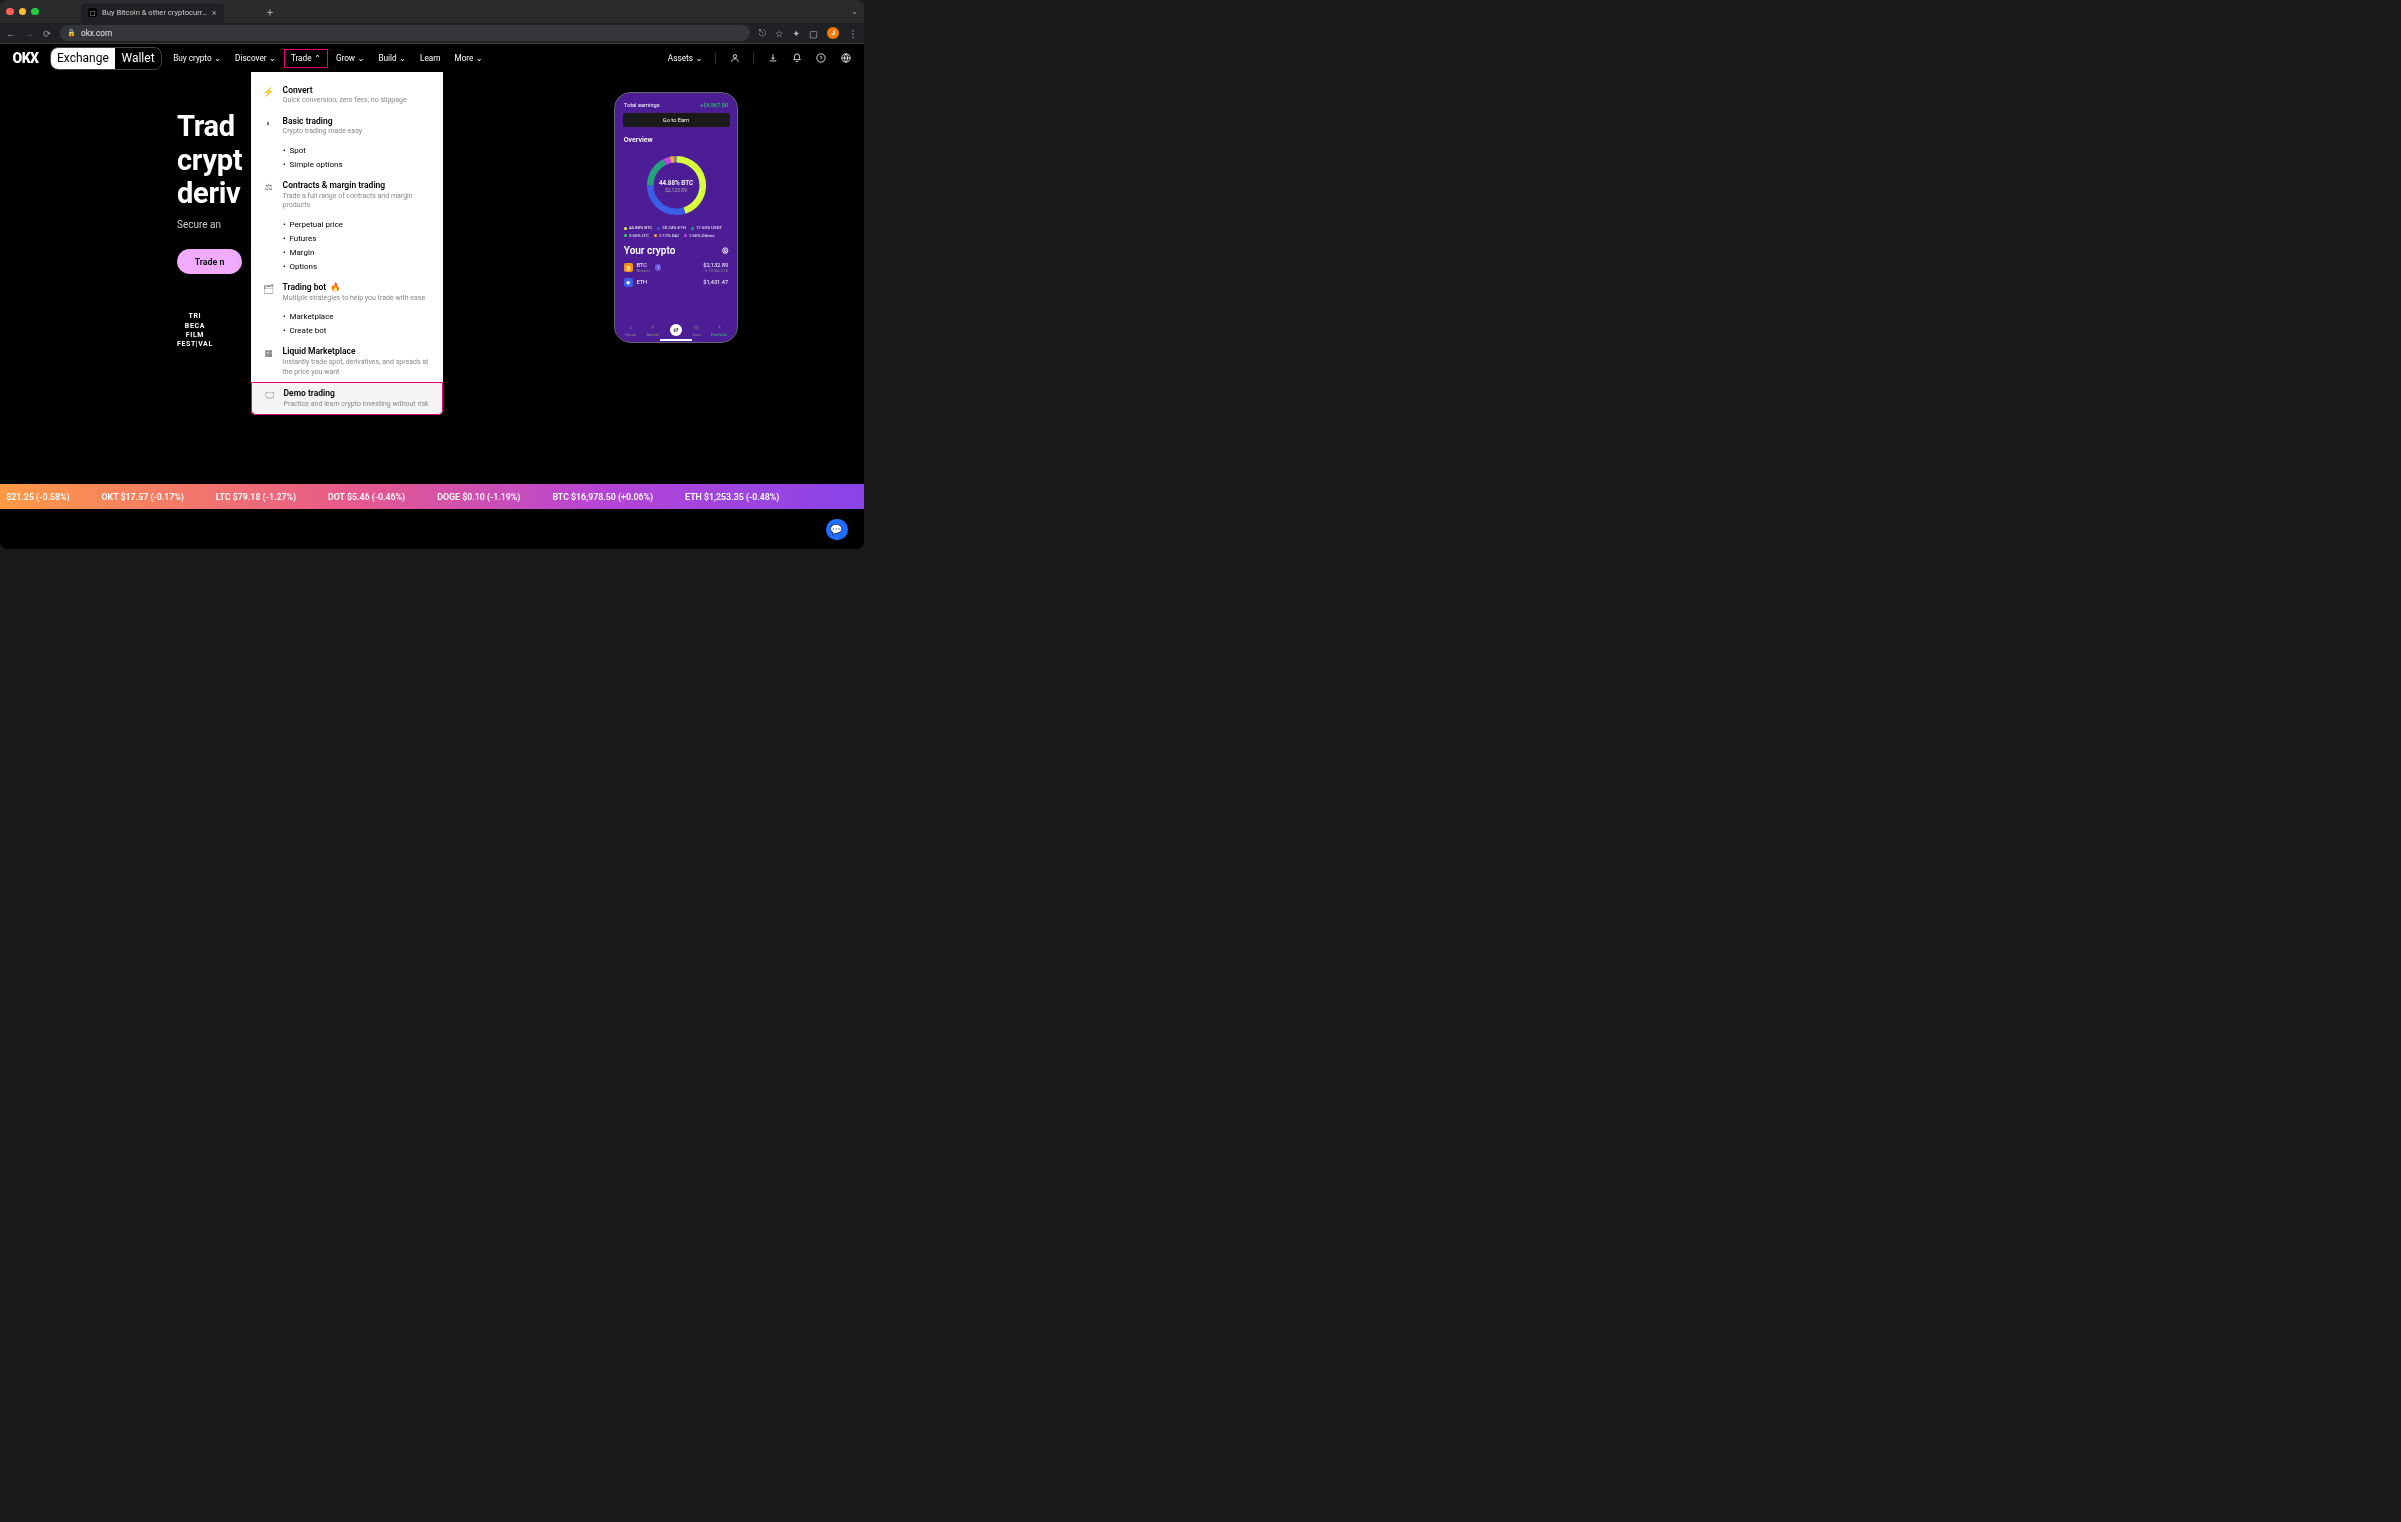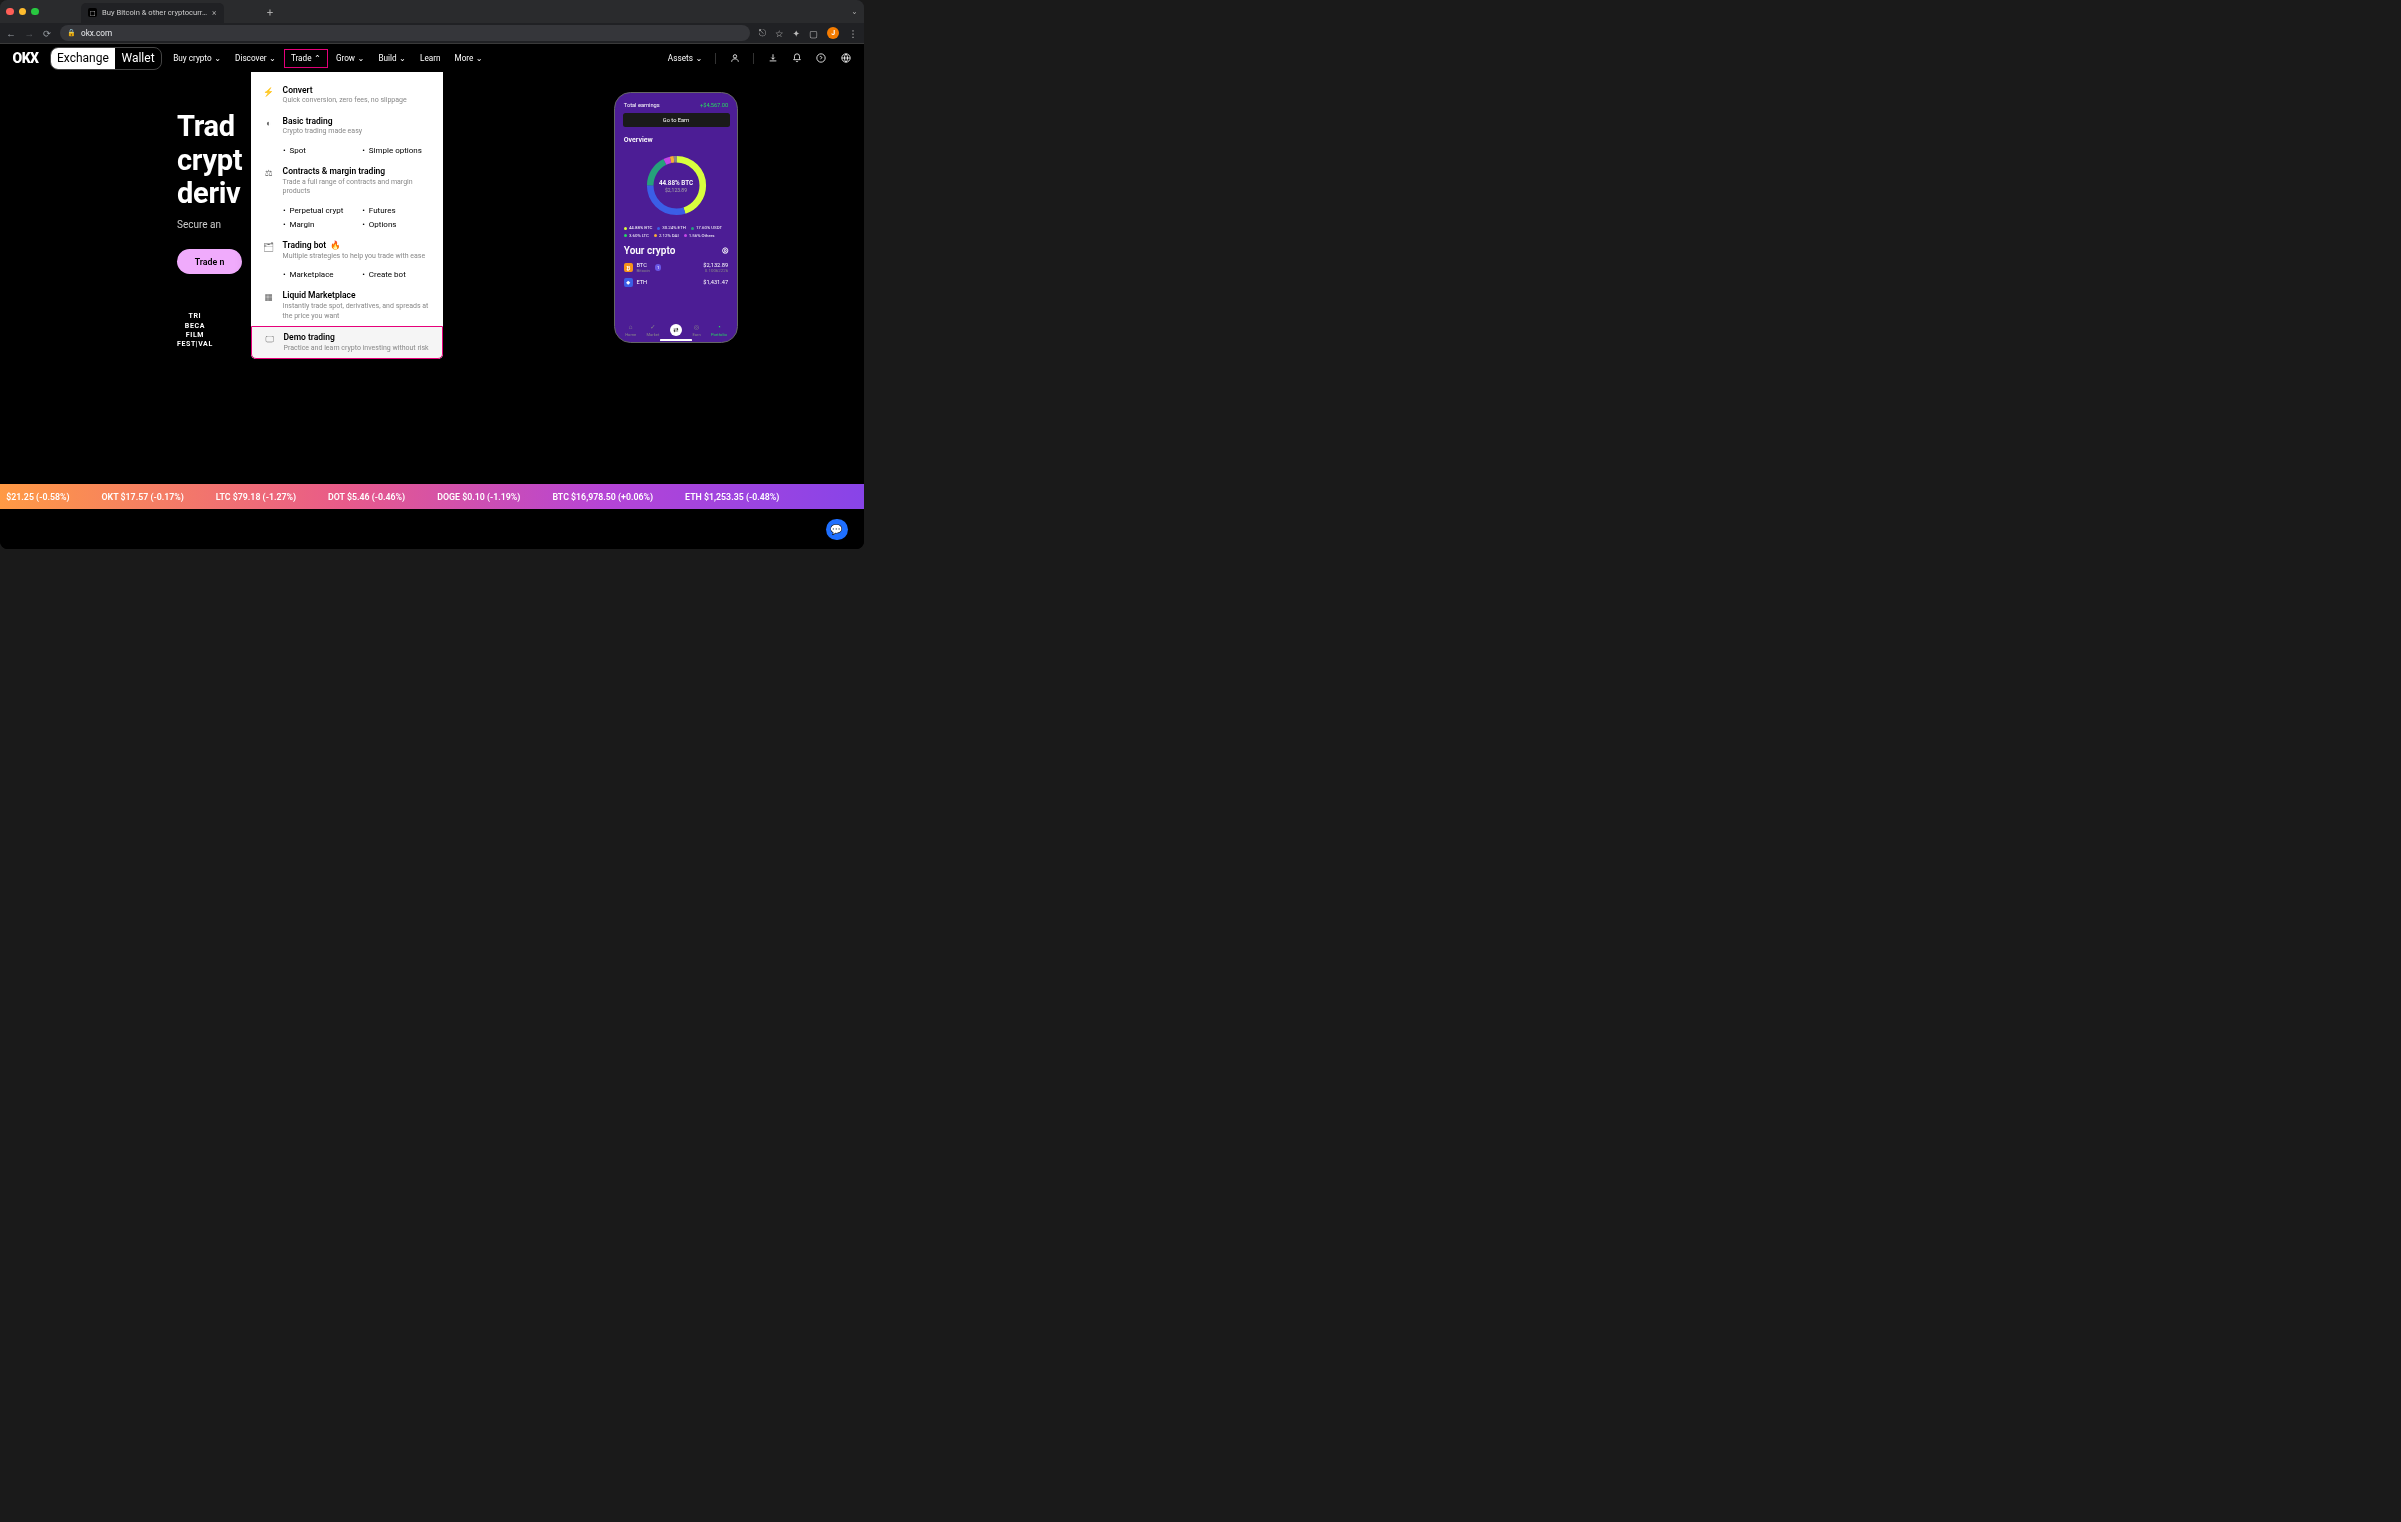--- a/index.html
+++ b/index.html
@@ -134,21 +134,21 @@
 .dd-icon {
   width: 12.6px; height: 12.6px; flex-shrink: 0;
   display: flex; align-items: center; justify-content: center;
   font-size: 8.8px; color: #666; margin-top: 0.6px;
 }
 .dd-content { flex: 1; }
 .dd-title { font-weight: 600; font-size: 8.5px; display: flex; align-items: center; gap: 3.8px; }
 .dd-desc { font-size: 7px; color: #888; margin-top: 1.3px; line-height: 1.4; }
 .dd-subgrid {
   display: grid;
-  grid-template-columns: 1fr 1fr;
+  grid-template-columns: 1fr;
   gap: 5px 10px;
   padding: 3.8px 11.4px 6.3px 32px;
   font-size: 8px;
 }
 .dd-sub { display: flex; align-items: center; gap: 3.8px; }
 .dd-sub::before { content: "•"; }
 .dd-hl {
   background: #f5f5f5;
   border: 1.3px solid #e6007a;
   margin: 0 0 -7.6px 0;
@@ -417,21 +417,21 @@
         <div class="dd-sub">Simple options</div>
       </div>
       <div class="dd-section">
         <div class="dd-icon">⚖</div>
         <div class="dd-content">
           <div class="dd-title">Contracts &amp; margin trading</div>
           <div class="dd-desc">Trade a full range of contracts and margin products</div>
         </div>
       </div>
       <div class="dd-subgrid">
-        <div class="dd-sub">Perpetual crypt</div>
+        <div class="dd-sub">Perpetual price</div>
         <div class="dd-sub">Futures</div>
         <div class="dd-sub">Margin</div>
         <div class="dd-sub">Options</div>
       </div>
       <div class="dd-section">
         <div class="dd-icon">🗂</div>
         <div class="dd-content">
           <div class="dd-title">
               <span>Trading bot</span> 
               <span>🔥</span>

